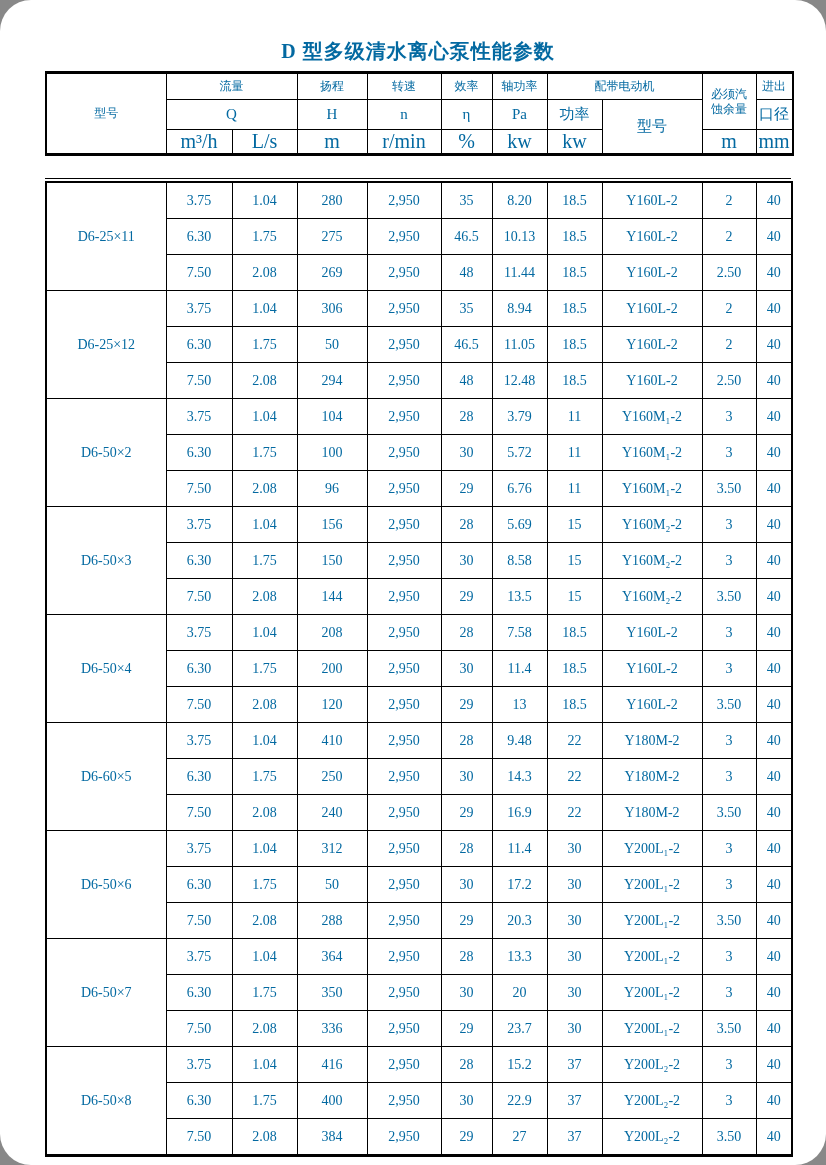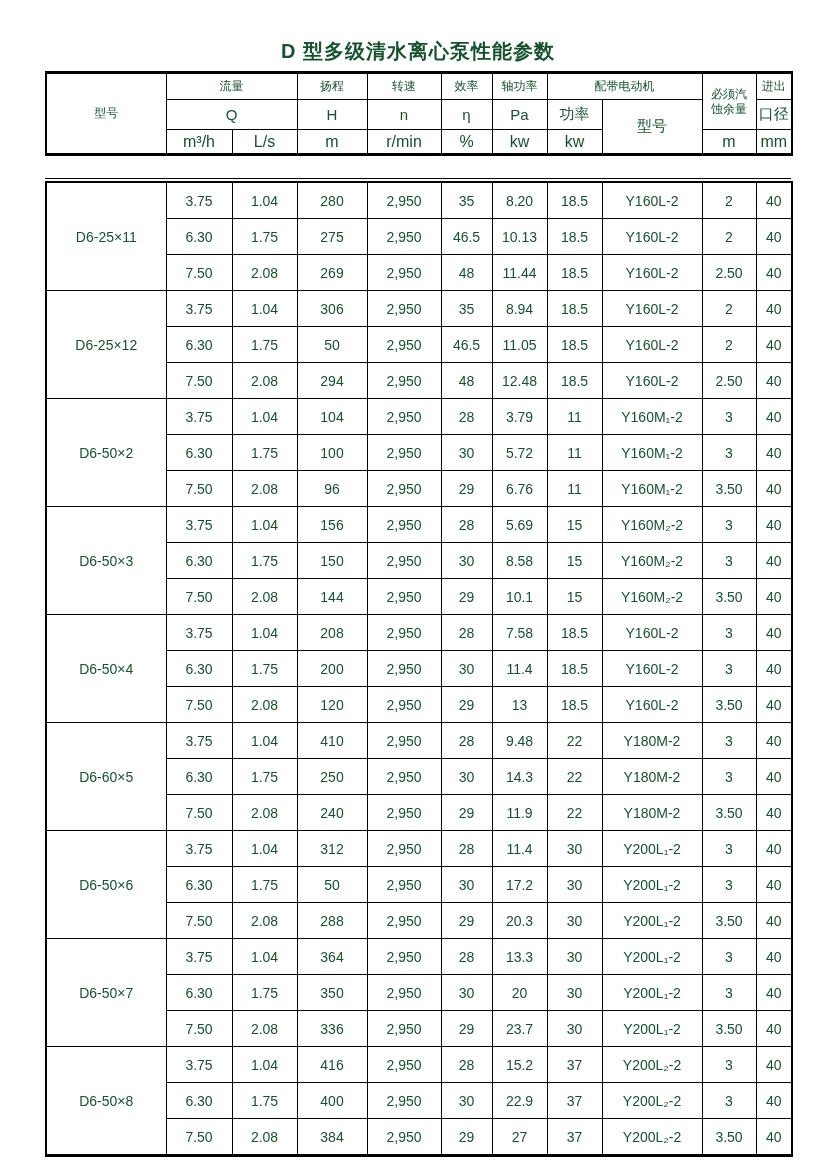--- a/index.html
+++ b/index.html
@@ -1,22 +1,23 @@
 <!DOCTYPE html>
 <html><head>
 <meta charset="utf-8">
 <style>
   html,body{margin:0;padding:0;background:#888;}
   .page{
     position:relative;
     width:826px;height:1165px;
     background:#ffffff;
-    font-family:Liberation Sans, sans-serif;
-    color:#14532d;
+    font-family:Liberation Serif, serif;
+    color:#0369a1;
     overflow:hidden;
+    border-radius:31px;
   }
   .doc-title{
     position:absolute;
     top:38px;left:45px;width:746px;
     text-align:center;
     font-size:20px;
     font-weight:bold;
     letter-spacing:1px;
   }
   table{
@@ -35,21 +36,21 @@
     font-size:14px;
     font-weight:normal;
     padding:0 2px;
     overflow:hidden;
   }
   
   .head-table{top:71px;}
   .head-table{border:2px solid #000;border-top:3px solid #000;border-bottom:3px solid #000;}
   .head-table .r1 th{height:25px;font-size:12px;}
   .head-table .r2 th{height:29px;font-size:15px;}
-  .head-table .r3 th{height:23px;font-size:16px;}
+  .head-table .r3 th{height:23px;font-size:20px;}
   .npsh-cell{white-space:pre-line;line-height:1.25;font-size:15px;margin-top:36px;}
   
   .body-top-rule{
     position:absolute;left:45px;top:178px;width:746px;height:0;
     border-top:1px solid #000;
   }
   
   .body-table{top:181px;border:2px solid #000;border-bottom:3px solid #000;}
   .body-table td{height:35px;font-size:14px;}
   .model-cell{font-size:14px;}
@@ -264,21 +265,21 @@
           <td>Y160M₂-2</td>
           <td>3</td>
           <td>40</td>
         </tr>
         <tr>
           <td>7.50</td>
           <td>2.08</td>
           <td>144</td>
           <td>2,950</td>
           <td>29</td>
-          <td>10.1</td>
+          <td>13.5</td>
           <td>15</td>
           <td>Y160M₂-2</td>
           <td>3.50</td>
           <td>40</td>
         </tr>
         <tr>
           <td class="model-cell" rowspan="3">D6-50×4</td>
           <td>3.75</td>
           <td>1.04</td>
           <td>208</td>
@@ -338,21 +339,21 @@
           <td>Y180M-2</td>
           <td>3</td>
           <td>40</td>
         </tr>
         <tr>
           <td>7.50</td>
           <td>2.08</td>
           <td>240</td>
           <td>2,950</td>
           <td>29</td>
-          <td>11.9</td>
+          <td>16.9</td>
           <td>22</td>
           <td>Y180M-2</td>
           <td>3.50</td>
           <td>40</td>
         </tr>
         <tr>
           <td class="model-cell" rowspan="3">D6-50×6</td>
           <td>3.75</td>
           <td>1.04</td>
           <td>312</td>

